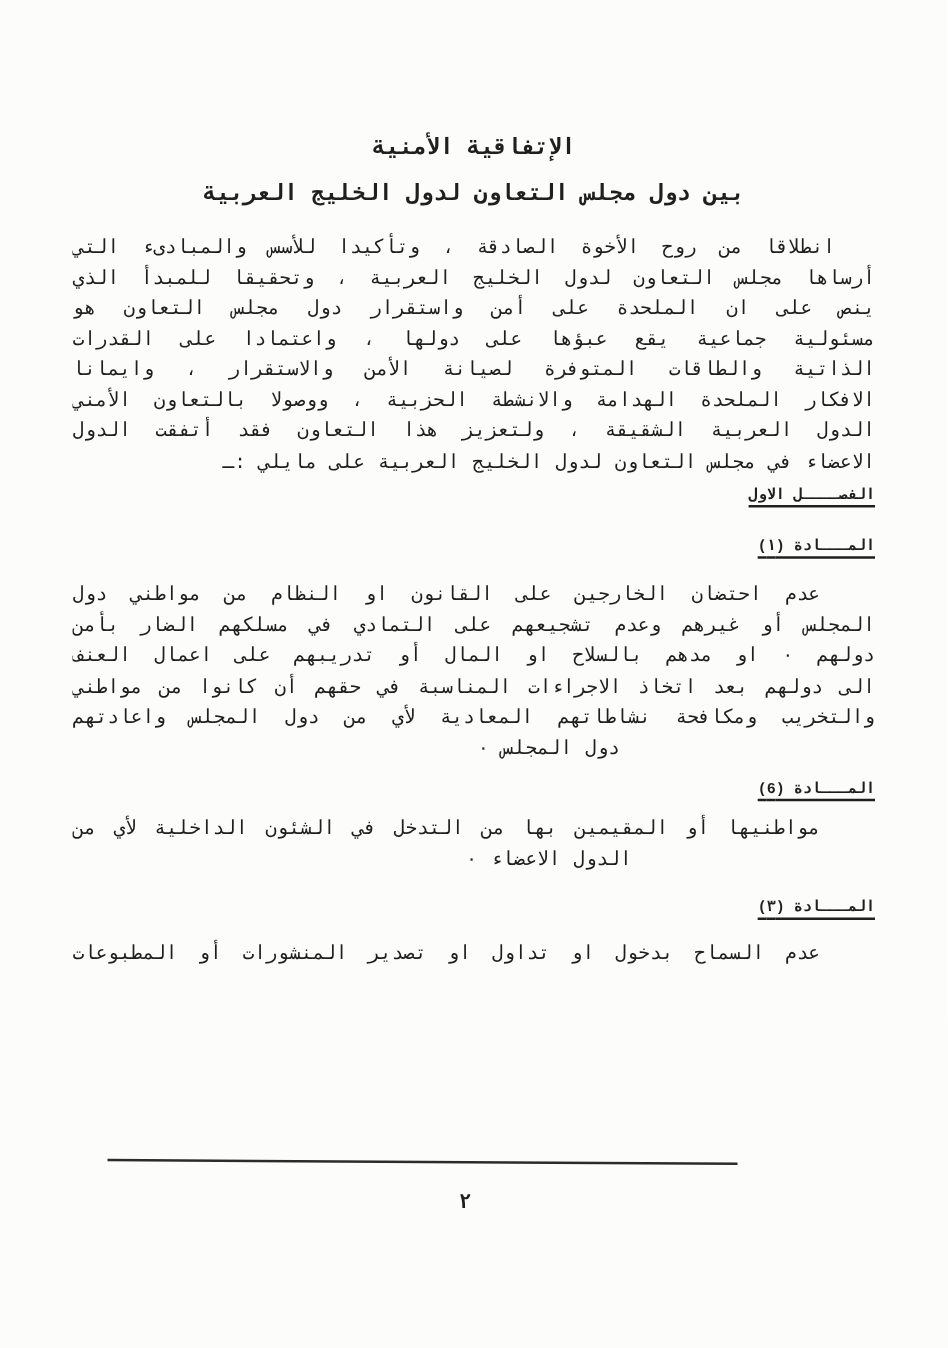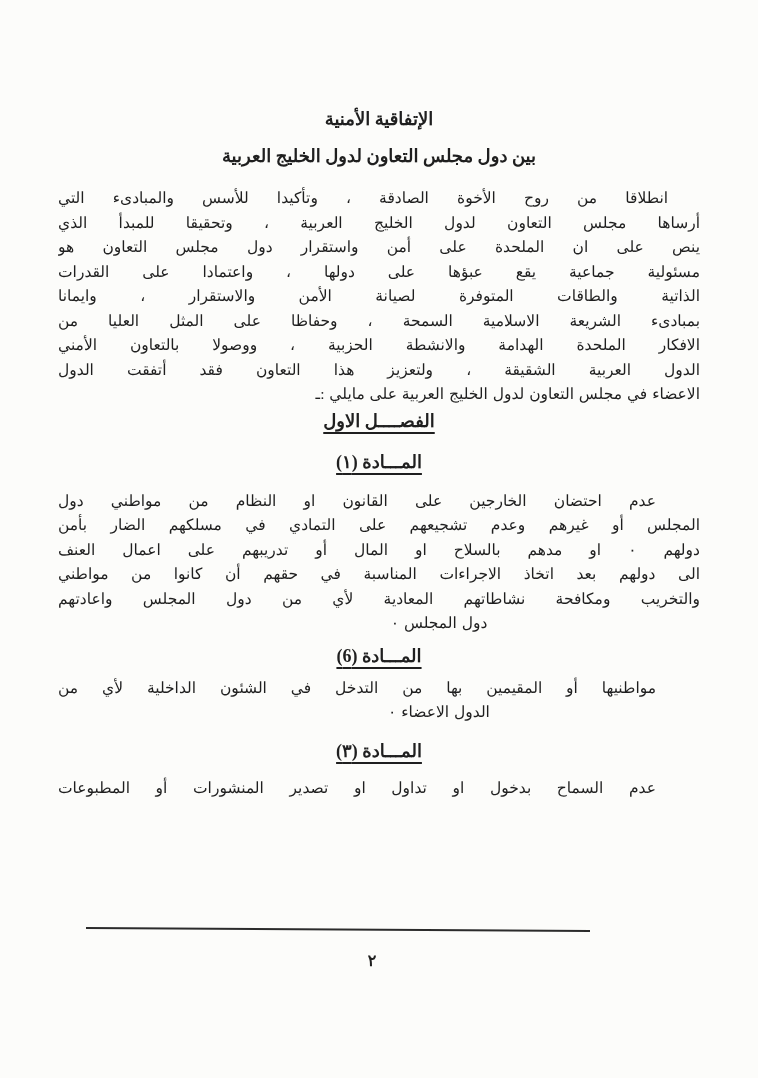--- a/index.html
+++ b/index.html
@@ -7,21 +7,21 @@
     padding: 0;
     background: #ffffff;
   }
   .page {
     position: relative;
     width: 758px;
     height: 1078px;
     margin: 0 auto;
     background: #fcfcfa;
     color: #1f1f1f;
-    font-family: Liberation Serif, serif;
+    font-family: Liberation Mono, monospace;
     direction: rtl;
     overflow: hidden;
   }
   .doc-title {
     margin: 106px 0 0 0;
     text-align: center;
     font-size: 18px;
     font-weight: bold;
     line-height: 26px;
   }
@@ -51,22 +51,21 @@
     text-align: right;
     text-align-last: right;
   }
   .article-body .line:first-child { padding-right: 44px; }
   .article-body.short-end .line:last-child {
     text-align: center;
     text-align-last: center;
     padding-left: 120px;
   }
   .heading {
-    text-align: center;
-    font-size: 18px;
+    font-size: 12px;
     font-weight: bold;
     line-height: 22px;
     text-decoration: underline;
     text-underline-offset: 5px;
     text-decoration-thickness: 1.5px;
   }
   .chapter-heading { margin-top: 3px; }
   .section-heading { margin-top: 27px; }
   .article-1-heading { margin-top: 19px; }
   .article-1-body { margin-top: 16px; }
@@ -104,21 +103,20 @@
   <div class="doc-subtitle">بين دول مجلس التعاون لدول الخليج العربية</div>
 
   <div class="body-block">
 
     <div class="para preamble">
         <div class="line">انطلاقا من روح الأخوة الصادقة ، وتأكيدا للأسس والمبادىء التي</div>
         <div class="line">أرساها مجلس التعاون لدول الخليج العربية ، وتحقيقا للمبدأ الذي</div>
         <div class="line">ينص على ان الملحدة على أمن واستقرار دول مجلس التعاون هو</div>
         <div class="line">مسئولية جماعية يقع عبؤها على دولها ، واعتمادا على القدرات</div>
         <div class="line">الذاتية والطاقات المتوفرة لصيانة الأمن والاستقرار ، وايمانا</div>
-        <div class="line">بمبادىء الشريعة الاسلامية السمحة ، وحفاظا على المثل العليا من</div>
         <div class="line">الافكار الملحدة الهدامة والانشطة الحزبية ، ووصولا بالتعاون الأمني</div>
         <div class="line">الدول العربية الشقيقة ، ولتعزيز هذا التعاون فقد أتفقت الدول</div>
         <div class="line">الاعضاء في مجلس التعاون لدول الخليج العربية على مايلي :ـ</div>
       </div>
 
     <div class="heading chapter-heading">الفصــــل الاول</div>
 
 
     <section>
       <div class="heading article-1-heading">المـــادة (١)</div>

